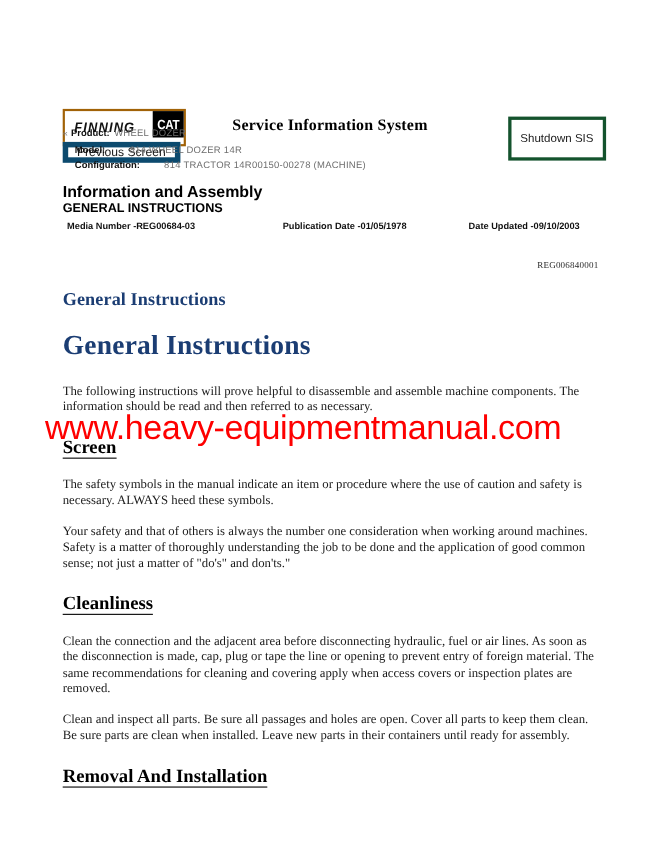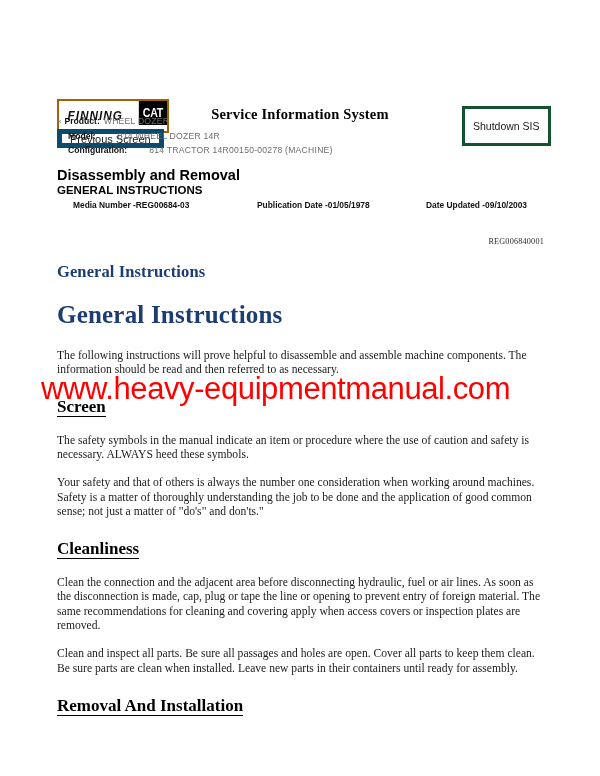--- a/index.html
+++ b/index.html
@@ -182,21 +182,21 @@
     position: absolute;
     left: 57px;
     top: 200px;
     width: 487px;
     height: 14px;
     font-family: "Liberation Sans", sans-serif;
     font-weight: bold;
     font-size: 8.4px;
     color: #111111;
   }
-  .metarow .m1 { position: absolute; left: 16px;   top: 0; white-space: nowrap; text-align: center; }
+  .metarow .m1 { position: absolute; left: 4px;   top: 0; white-space: nowrap; text-align: center; }
   .metarow .m2 { position: absolute; left: 200px; top: 0; white-space: nowrap; }
   .metarow .m3 { position: absolute; left: 369px; top: 0; white-space: nowrap; }
 
   .docid {
     position: absolute;
     left: 0;
     top: 237px;
     width: 544px;
     text-align: right;
     font-family: Liberation Serif, serif;
@@ -300,21 +300,21 @@
     <div class="row indent">
       <span class="lbl">Model:</span>
       <span class="val">814 WHEEL DOZER 14R</span>
     </div>
     <div class="row indent">
       <span class="lbl">Configuration:</span>
       <span class="val">814 TRACTOR 14R00150-00278 (MACHINE)</span>
     </div>
   </div>
 
-  <div class="doctitle">Disassembly and Removal</div>
+  <div class="doctitle">Information and Assembly</div>
   <div class="docsubtitle">GENERAL INSTRUCTIONS</div>
 
   <div class="metarow">
     <span class="m1">Media Number -REG00684-03</span>
     <span class="m2">Publication Date -01/05/1978</span>
     <span class="m3">Date Updated -09/10/2003</span>
   </div>
 
   <div class="docid">REG006840001</div>
 

